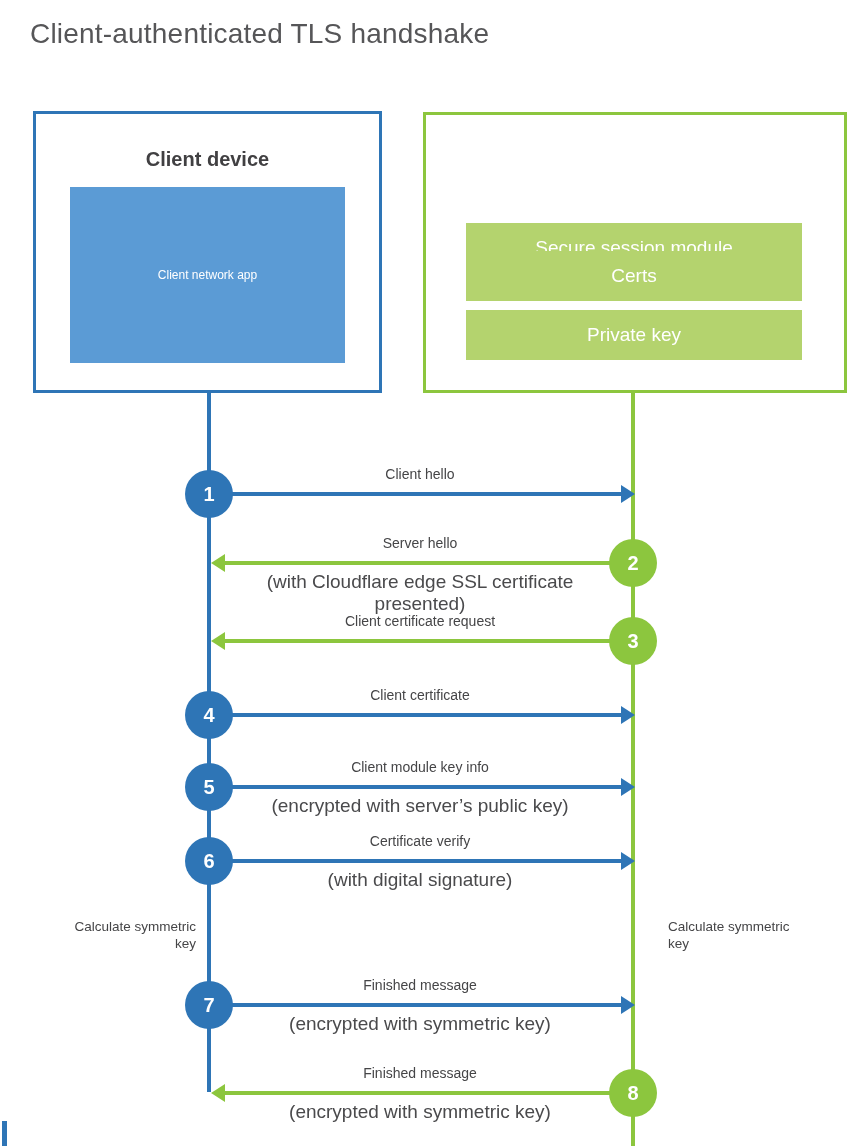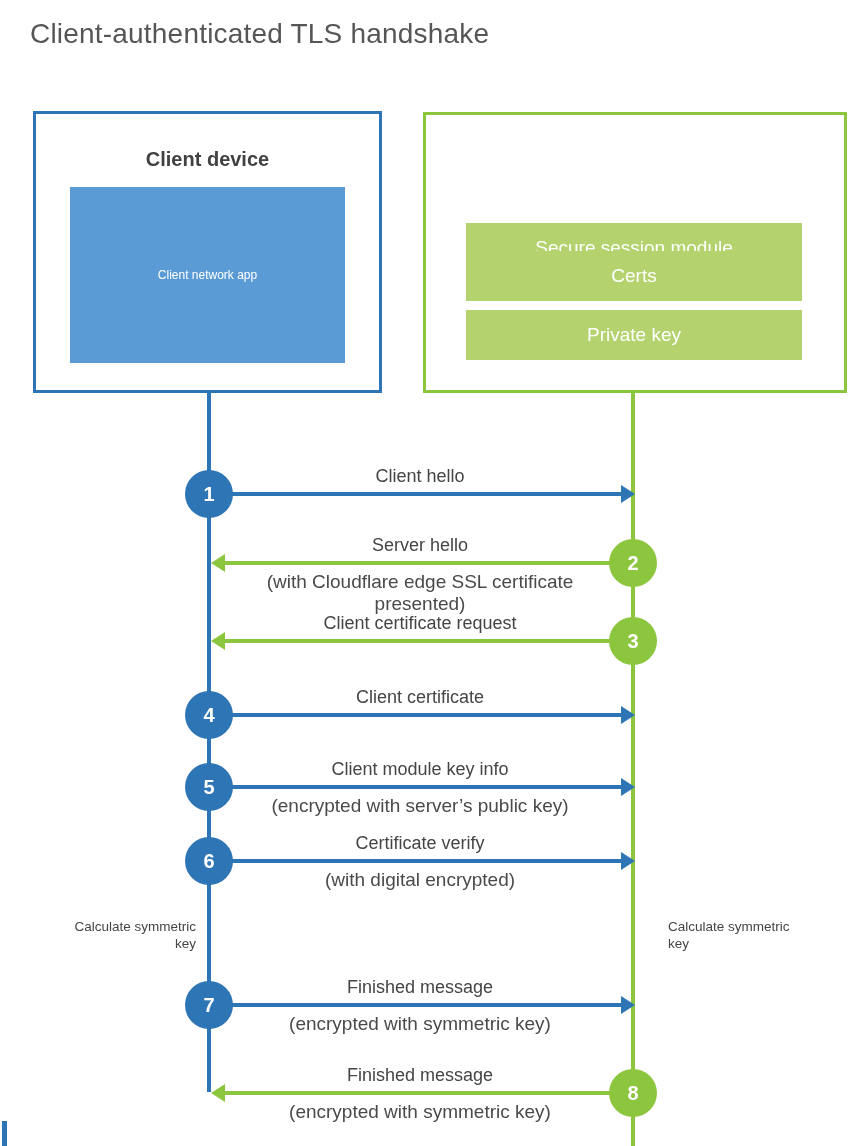--- a/index.html
+++ b/index.html
@@ -43,21 +43,21 @@
   .gc{background:#8cc63e;left:609px;}
   .hline{position:absolute;height:4px;top:calc(var(--y) - 2px);}
   .blue-bar{left:209px;width:412px;background:#2e75b6;}
   .green-bar{left:224px;width:409px;background:#8cc63e;}
   .ahead{position:absolute;width:0;height:0;top:calc(var(--y) - 9px);
     border-top:9px solid transparent;border-bottom:9px solid transparent;}
   .right-head{left:621px;border-left:14px solid #2e75b6;}
   .left-head{left:211px;border-right:14px solid #8cc63e;}
   .lbl{
     position:absolute;left:230px;width:380px;text-align:center;
-    top:calc(var(--y) - 28px);font-size:18px;color:#454547;
+    top:calc(var(--y) - 28px);font-size:14px;color:#454547;
   }
   .sub{
     position:absolute;left:230px;width:380px;text-align:center;
     top:calc(var(--y) + 8px);font-size:19px;color:#4a4a4c;
   }
   
   .note{position:absolute;font-size:13.5px;color:#454547;line-height:17px;}
   .decrypt-note{left:658px;top:752px;width:178px;text-align:left;}
   .calc-left{left:66px;top:918px;width:130px;text-align:right;}
   .calc-right{left:668px;top:918px;width:130px;text-align:left;}
@@ -121,21 +121,21 @@
     <div class="circle bc s5">5</div>
     <div class="lbl s5">Client module key info</div>
     <div class="sub s5">(encrypted with server’s public key)</div>
   </div>
 
   <div class="step s6">
     <div class="hline blue-bar s6"></div>
     <div class="ahead right-head s6"></div>
     <div class="circle bc s6">6</div>
     <div class="lbl s6">Certificate verify</div>
-    <div class="sub s6">(with digital encrypted)</div>
+    <div class="sub s6">(with digital signature)</div>
   </div>
 
   <div class="step s7">
     <div class="hline blue-bar s7"></div>
     <div class="ahead right-head s7"></div>
     <div class="circle bc s7">7</div>
     <div class="lbl s7">Finished message</div>
     <div class="sub s7">(encrypted with symmetric key)</div>
   </div>
 

